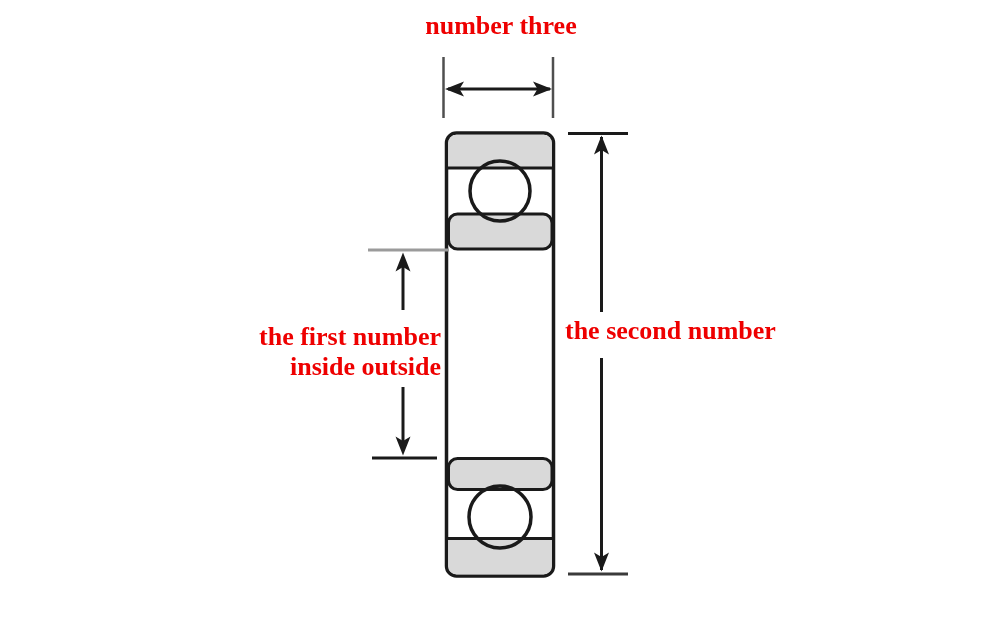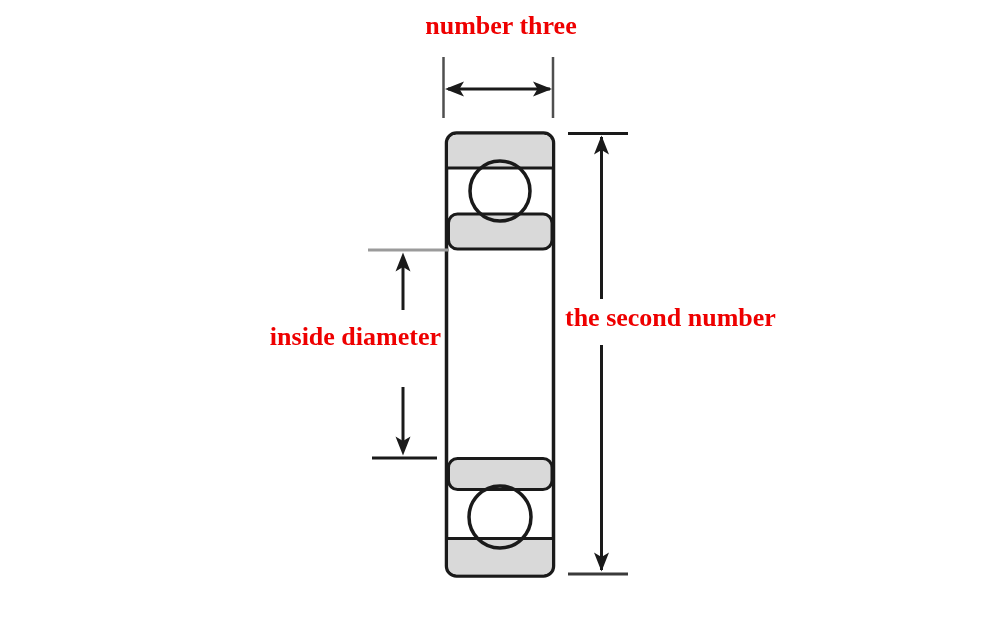--- a/index.html
+++ b/index.html
@@ -15,21 +15,21 @@
     position:absolute;
     color:#ee0000;
     font-weight:bold;
     font-size:26px;
     line-height:30px;
     white-space:nowrap;
   }
   .lbl-top{left:351px;top:11px;width:300px;text-align:center;}
   .lbl-left{left:141px;top:322px;width:300px;text-align:right;}
   .lbl-right{
-    left:556px;top:299px;
+    left:556px;top:312px;
     text-align:left;
     background:#ffffff;            
     padding:4px 10px 12px 9px;
   }
   .outline{stroke:#1a1a1a;fill:none;}
   .race{fill:#d9d9d9;}
 </style>
 </head>
 <body>
 
@@ -75,20 +75,21 @@
     <line x1="601.5" y1="137" x2="601.5" y2="570" stroke="#1a1a1a" stroke-width="3"></line>
     <polygon points="601.5,135.5 594,154.5 601.5,150 609,154.5" fill="#1a1a1a"></polygon>
     <polygon points="601.5,571.5 594,552.5 601.5,557 609,552.5" fill="#1a1a1a"></polygon>
   </svg>
 
   <div class="lbl lbl-top">
     <div>number three</div>
   </div>
 
   <div class="lbl lbl-left">
-    <div>inside diameter</div>
+    <div>the first number</div>
+    <div>inside outside</div>
   </div>
 
   <div class="lbl lbl-right">
     <div>the second number</div>
   </div>
 
 </div>
 
 </body></html>

